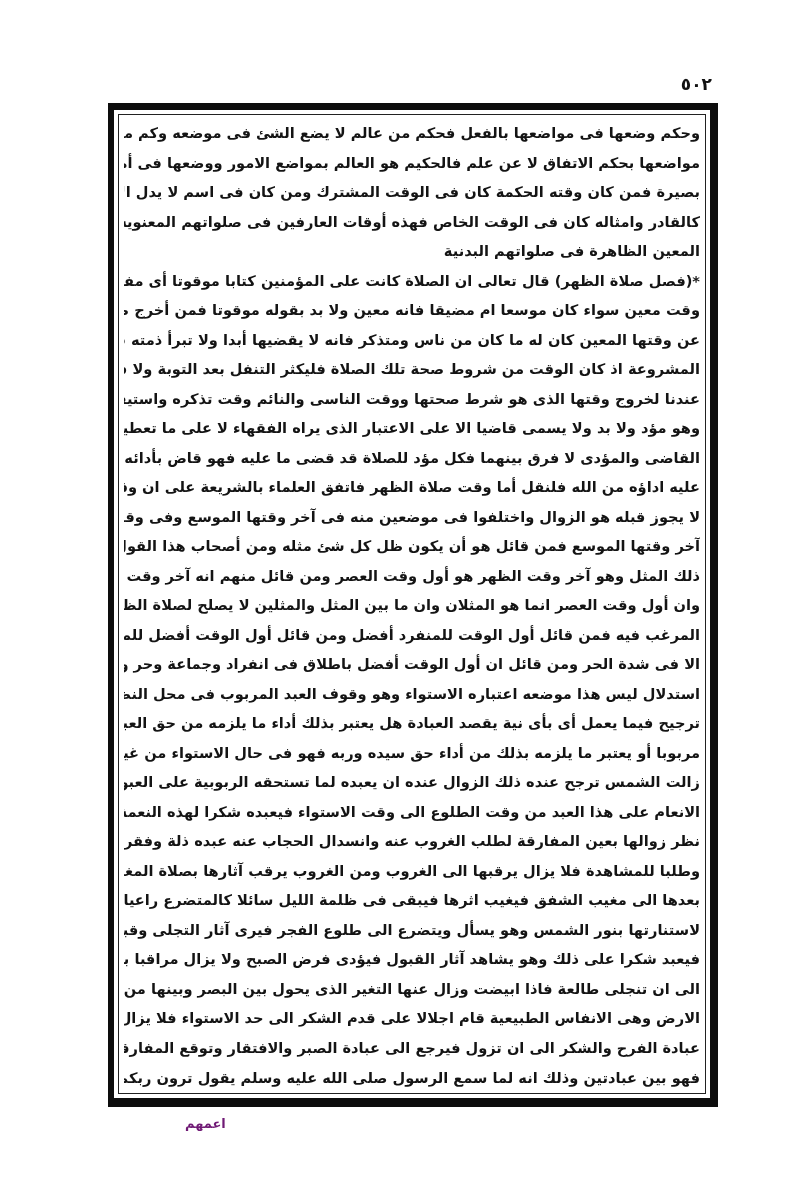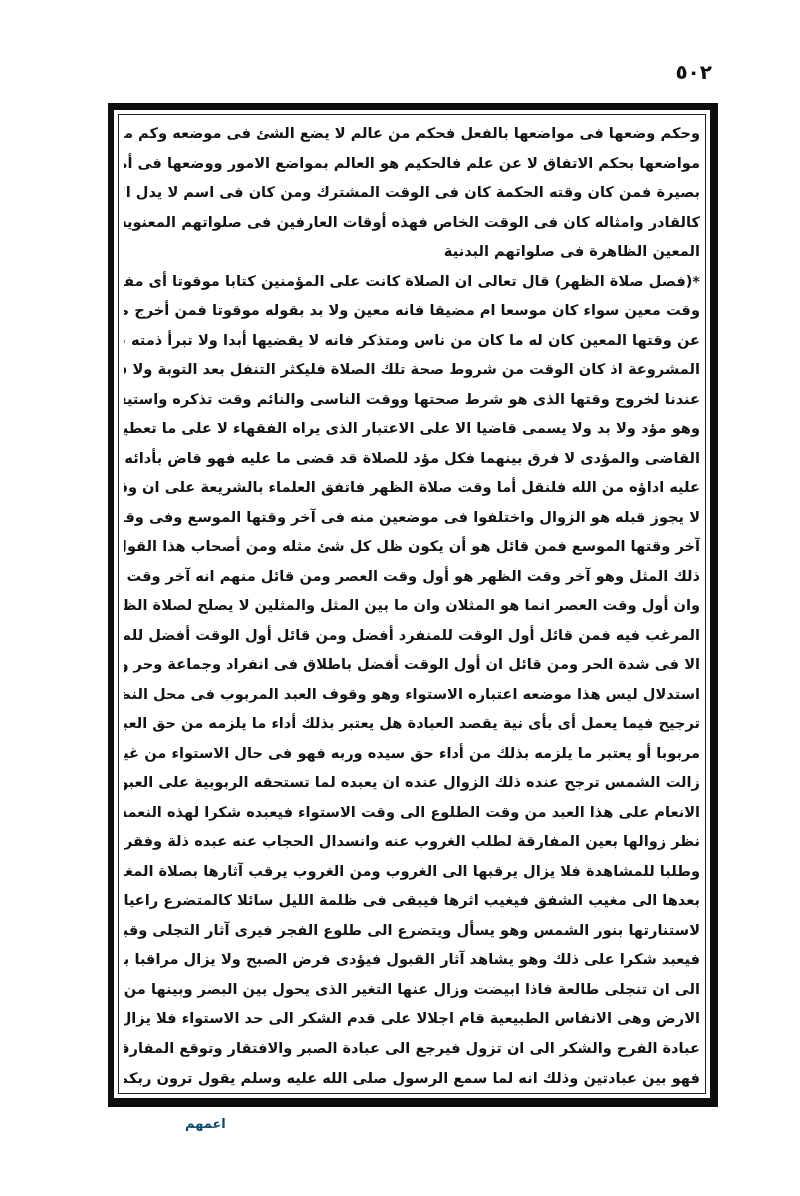--- a/index.html
+++ b/index.html
@@ -1,31 +1,31 @@
 <!DOCTYPE html>
 <html><head>
 <meta charset="utf-8">
 <style>
   html, body { margin:0; padding:0; background:#ffffff; }
   body { width:800px; height:1196px; position:relative; overflow:hidden;
          font-family:"DejaVu Sans", sans-serif; color:#111; }
-  .page-number { position:absolute; top:60px; left:662px; width:50px; text-align:right;
-                 direction:rtl; font-size:20px; font-weight:bold; color:#111; letter-spacing:1px; }
+  .page-number { position:absolute; top:74px; left:662px; width:50px; text-align:right;
+                 direction:rtl; font-size:17px; font-weight:bold; color:#111; letter-spacing:1px; }
   .frame { position:absolute; left:108px; top:103px; width:610px; height:1004px;
            box-sizing:border-box; border-top:7px solid #0d0d0d; border-bottom:9px solid #0d0d0d;
            border-left:6px solid #0d0d0d; border-right:8px solid #0d0d0d; }
   .frame-inner { position:absolute; left:4px; right:4px; top:4px; bottom:4px;
                  border:1.5px solid #222; }
   .text-block { position:absolute; left:10px; right:10px; top:8px; bottom:6px;
                 direction:rtl; display:flex; flex-direction:column; justify-content:space-between; }
   .line { font-size:14.6px; line-height:36px; height:36px; white-space:nowrap; overflow:hidden;
           text-align:justify; text-align-last:justify; font-weight:bold; color:#141414; }
   .line.short { text-align-last:right; }
   .catchword { position:absolute; top:1116px; left:185px; direction:rtl;
-               font-size:13px; font-weight:bold; color:#0c4a6e; }
+               font-size:13px; font-weight:bold; color:#701a75; }
 </style>
 </head>
 <body>
 
 <div class="page-number">٥٠٢</div>
 
 <div class="frame">
   <div class="frame-inner"></div>
   <div class="text-block">
     <div class="line" style="height: 29.5152px; line-height: 29.5152px;">وحكم وضعها فى مواضعها بالفعل فحكم من عالم لا يضع الشئ فى موضعه وكم من واضع للاشياء فى</div>

